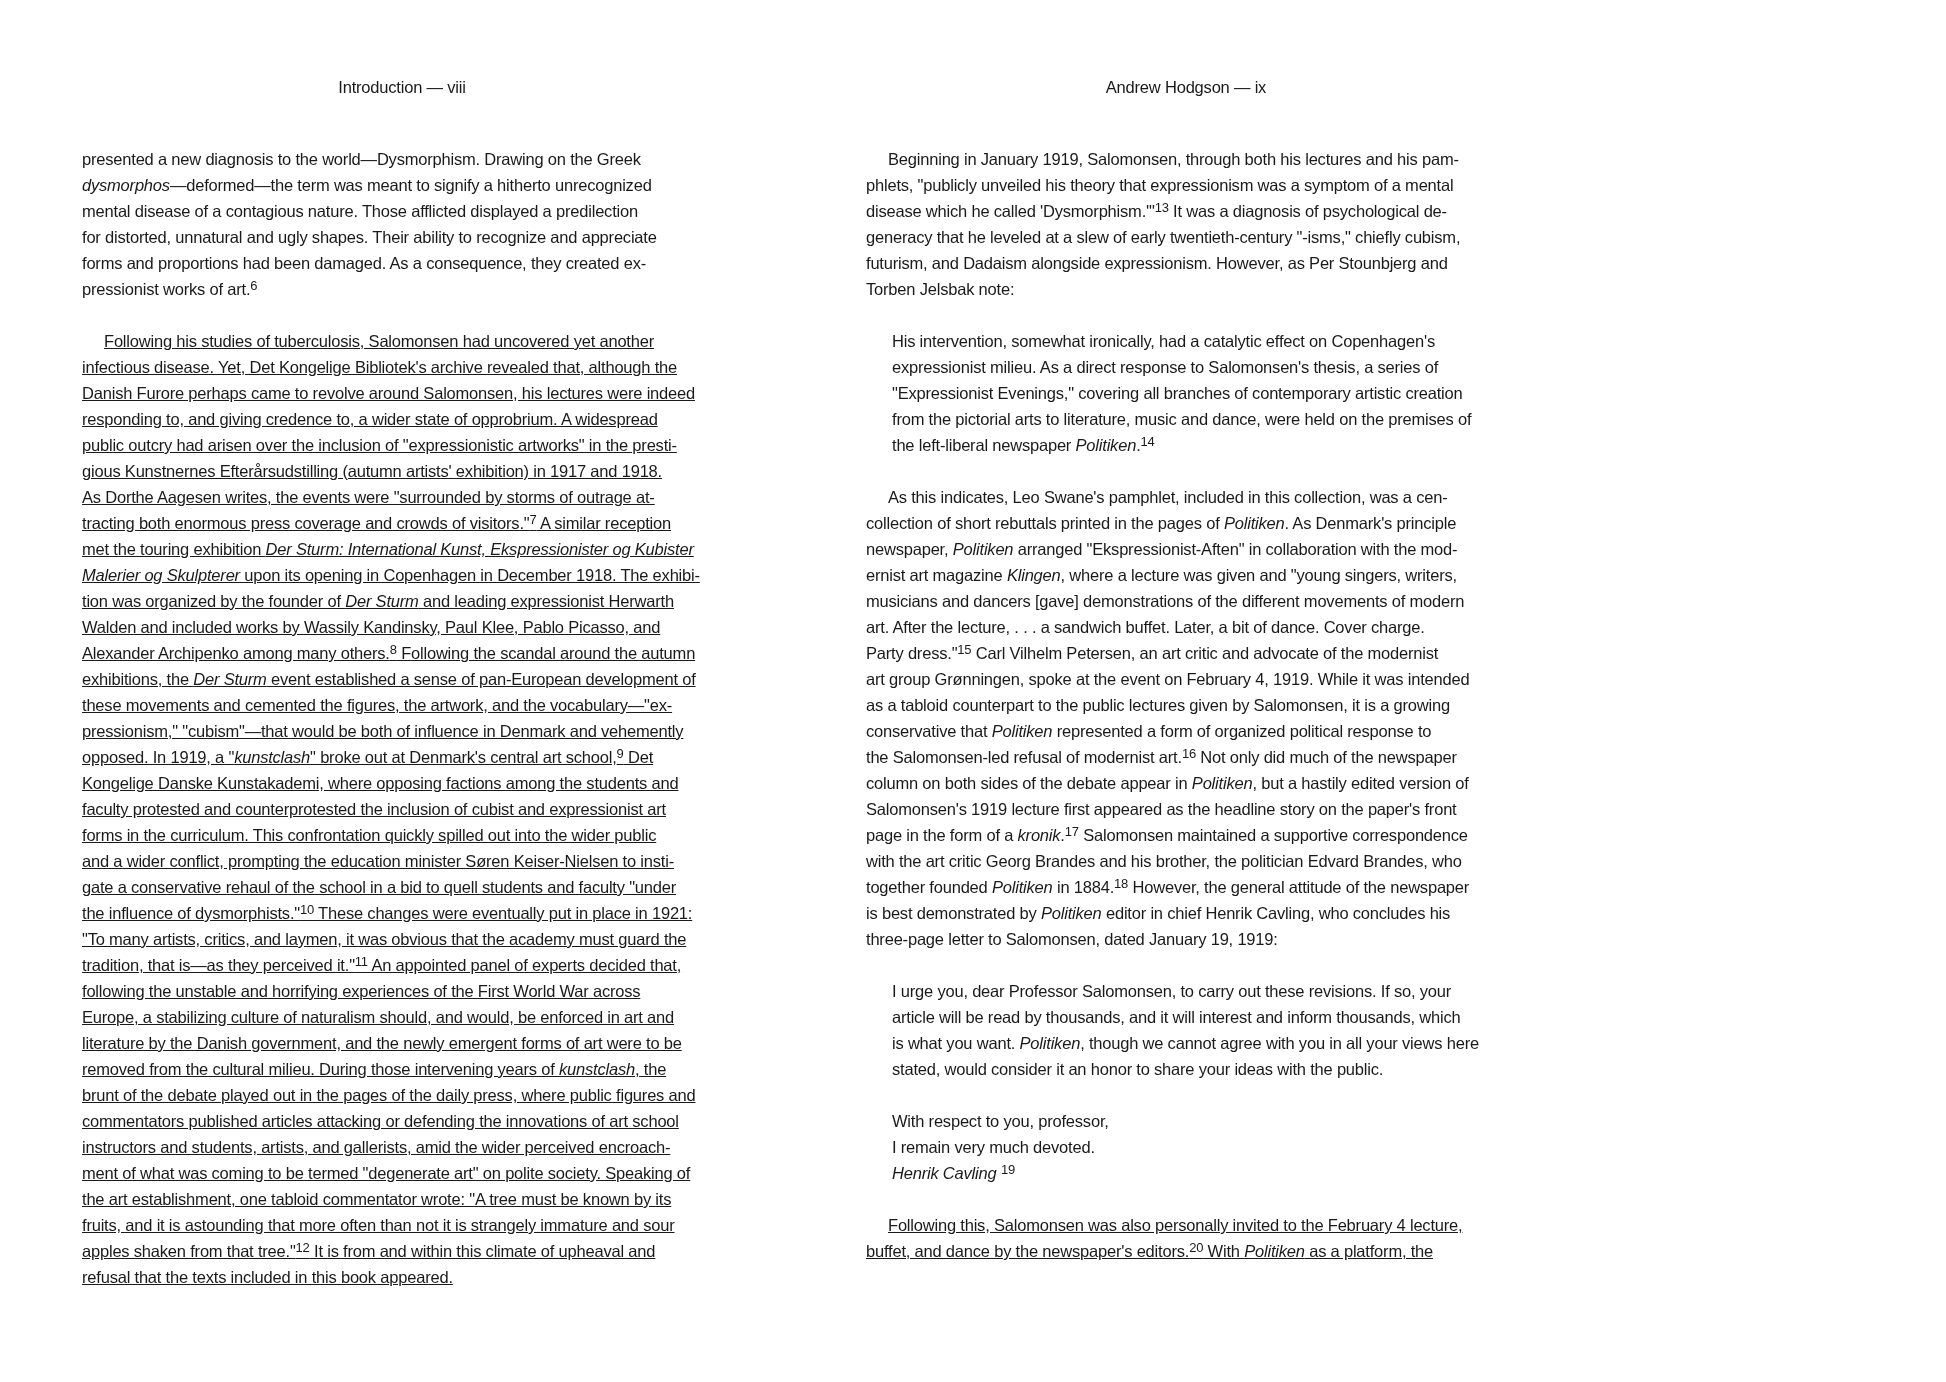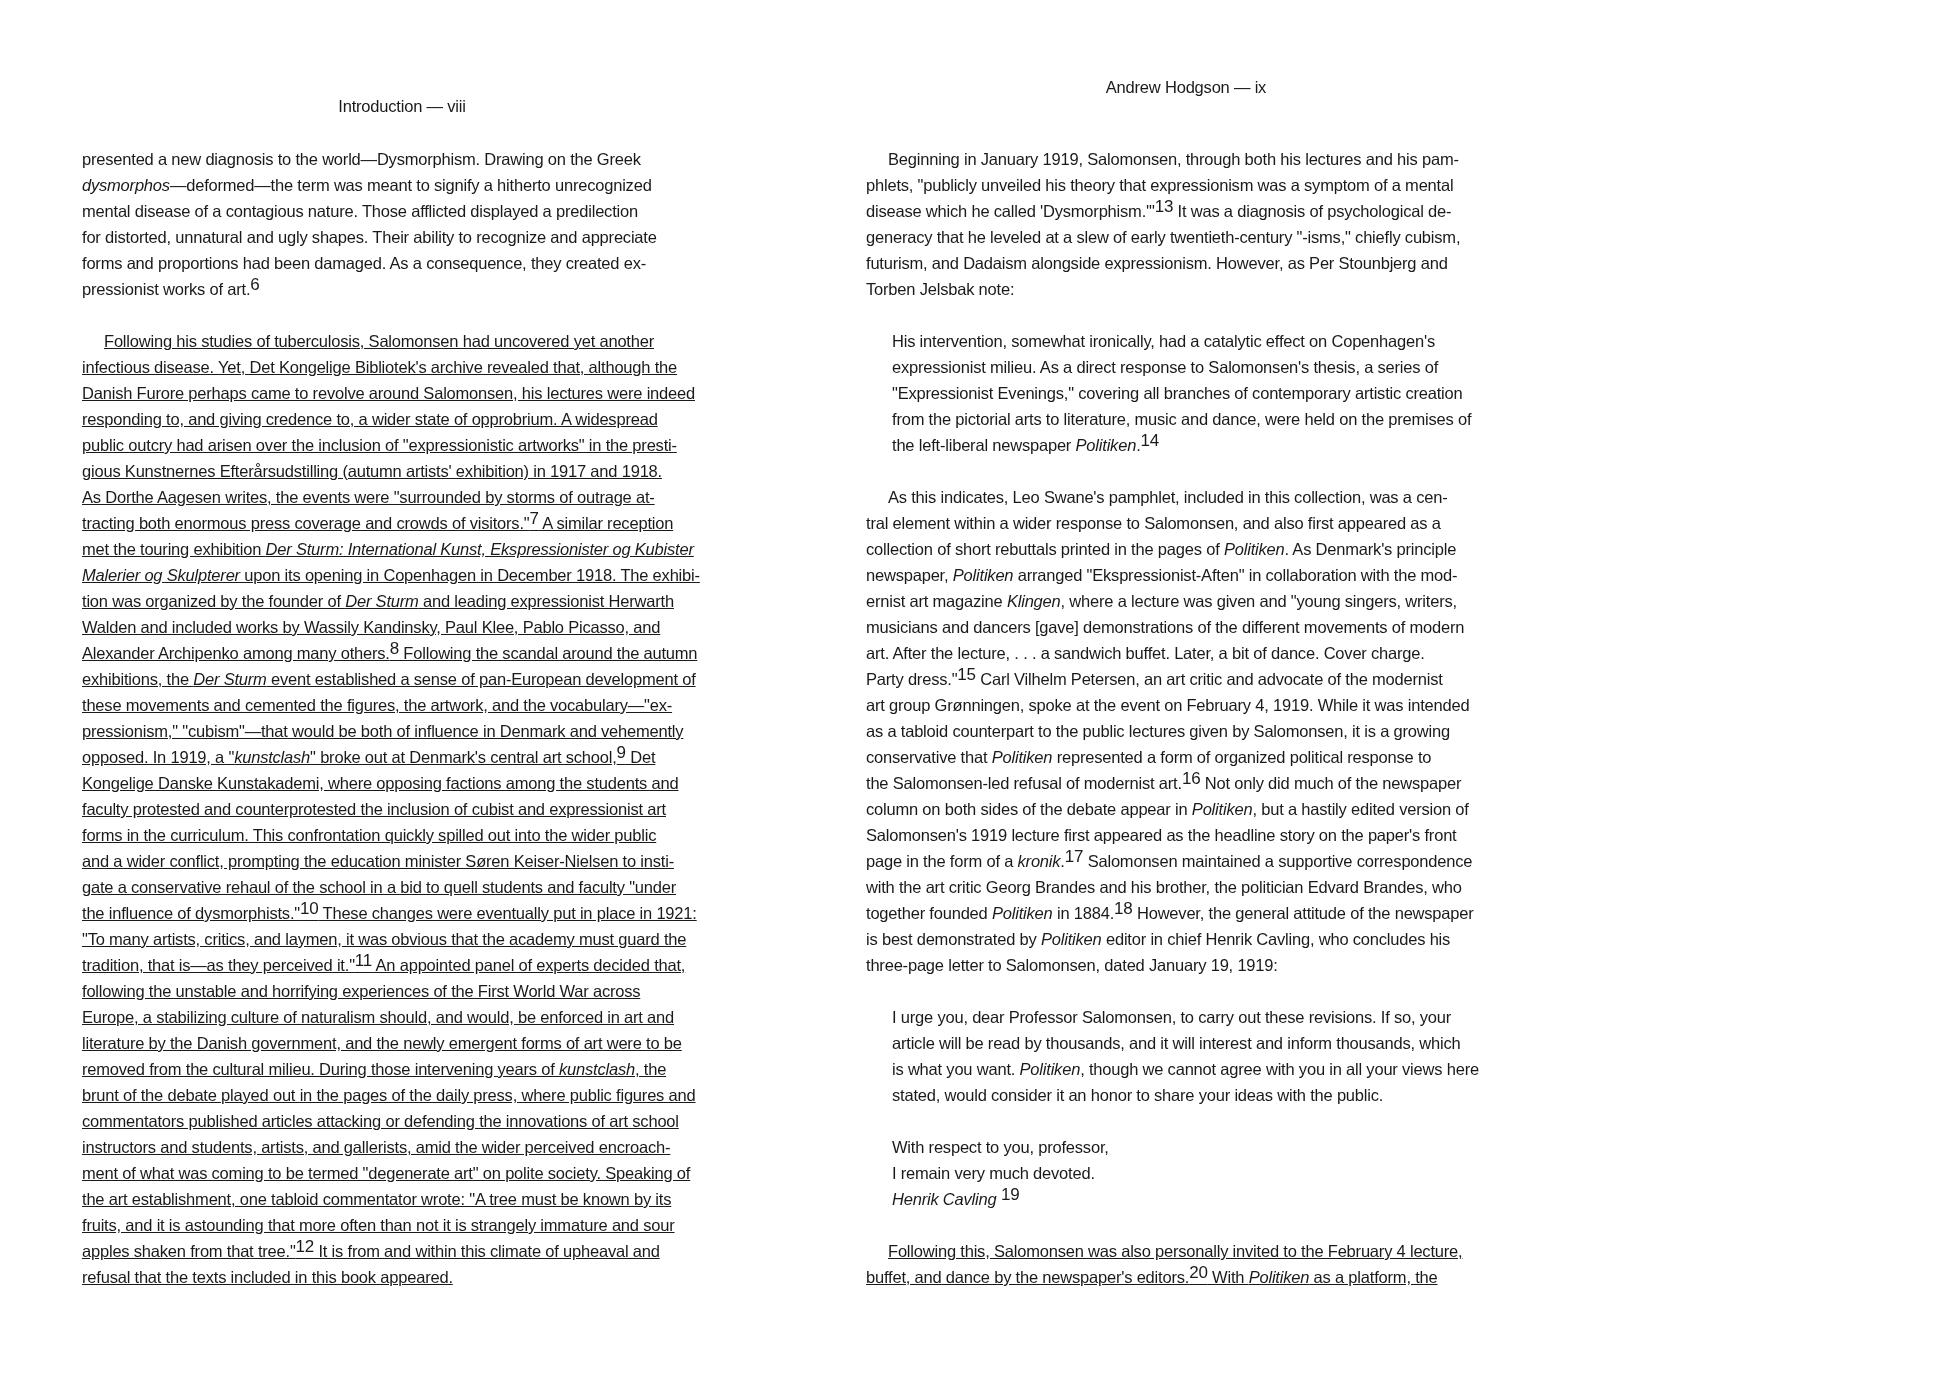--- a/index.html
+++ b/index.html
@@ -4,35 +4,35 @@
 <style>
   html,body{margin:0;padding:0;}
   body{
     width:1946px;height:1382px;background:#ffffff;overflow:hidden;position:relative;
     font-family:"Liberation Sans", sans-serif;color:#1a1a1a;
   }
   .page-header{
     position:absolute;top:74px;width:640px;text-align:center;
     font-size:16.5px;line-height:26px;letter-spacing:-0.2px;
   }
-  #header-left{left:82px;margin-top:19px;}
+  #header-left{left:82px;}
   #header-right{left:866px;}
   .column{
     position:absolute;top:146px;width:660px;
     font-size:16.5px;line-height:26px;letter-spacing:-0.2px;
   }
   #col-left{left:82px;}
   #col-right{left:866px;}
   .block{margin:0 0 26px 0;}
   .block:last-child{margin-bottom:0;text-decoration:underline;}
   .block.quote{margin-left:26px;}
   .block.indent .line:first-child{text-indent:22px;}
   .line{white-space:nowrap;height:26px;}
   .line em{font-style:italic;}
-  .line sup{font-size:17px;line-height:0;position:relative;top:-5px;vertical-align:baseline;}
+  .line sup{font-size:13px;line-height:0;position:relative;top:-5px;vertical-align:baseline;}
 </style>
 </head>
 <body>
 
 <div>
   <div id="header-left" class="page-header">Introduction — viii</div>
   <div id="header-right" class="page-header">Andrew Hodgson — ix</div>
 
   <div id="col-left" class="column">
       <div class="block paragraph">
@@ -94,21 +94,20 @@
       </div>
       <div class="block quote">
         <div class="line"><span>His intervention, somewhat ironically, had a catalytic effect on Copenhagen's</span></div>
         <div class="line"><span>expressionist milieu. As a direct response to Salomonsen's thesis, a series of</span></div>
         <div class="line"><span>"Expressionist Evenings," covering all branches of contemporary artistic creation</span></div>
         <div class="line"><span>from the pictorial arts to literature, music and dance, were held on the premises of</span></div>
         <div class="line"><span>the left-liberal newspaper </span><em>Politiken</em><span>.</span><sup>14</sup></div>
       </div>
       <div class="block paragraph indent">
         <div class="line"><span>As this indicates, Leo Swane's pamphlet, included in this collection, was a cen-</span></div>
-        <div class="line"><span>tral element within a wider response to Salomonsen, and also first appeared as a</span></div>
         <div class="line"><span>collection of short rebuttals printed in the pages of </span><em>Politiken</em><span>. As Denmark's principle</span></div>
         <div class="line"><span>newspaper, </span><em>Politiken</em><span> arranged "Ekspressionist-Aften" in collaboration with the mod-</span></div>
         <div class="line"><span>ernist art magazine </span><em>Klingen</em><span>, where a lecture was given and "young singers, writers,</span></div>
         <div class="line"><span>musicians and dancers [gave] demonstrations of the different movements of modern</span></div>
         <div class="line"><span>art. After the lecture, . . . a sandwich buffet. Later, a bit of dance. Cover charge.</span></div>
         <div class="line"><span>Party dress."</span><sup>15</sup><span> Carl Vilhelm Petersen, an art critic and advocate of the modernist</span></div>
         <div class="line"><span>art group Grønningen, spoke at the event on February 4, 1919. While it was intended</span></div>
         <div class="line"><span>as a tabloid counterpart to the public lectures given by Salomonsen, it is a growing</span></div>
         <div class="line"><span>conservative that </span><em>Politiken</em><span> represented a form of organized political response to</span></div>
         <div class="line"><span>the Salomonsen-led refusal of modernist art.</span><sup>16</sup><span> Not only did much of the newspaper</span></div>

